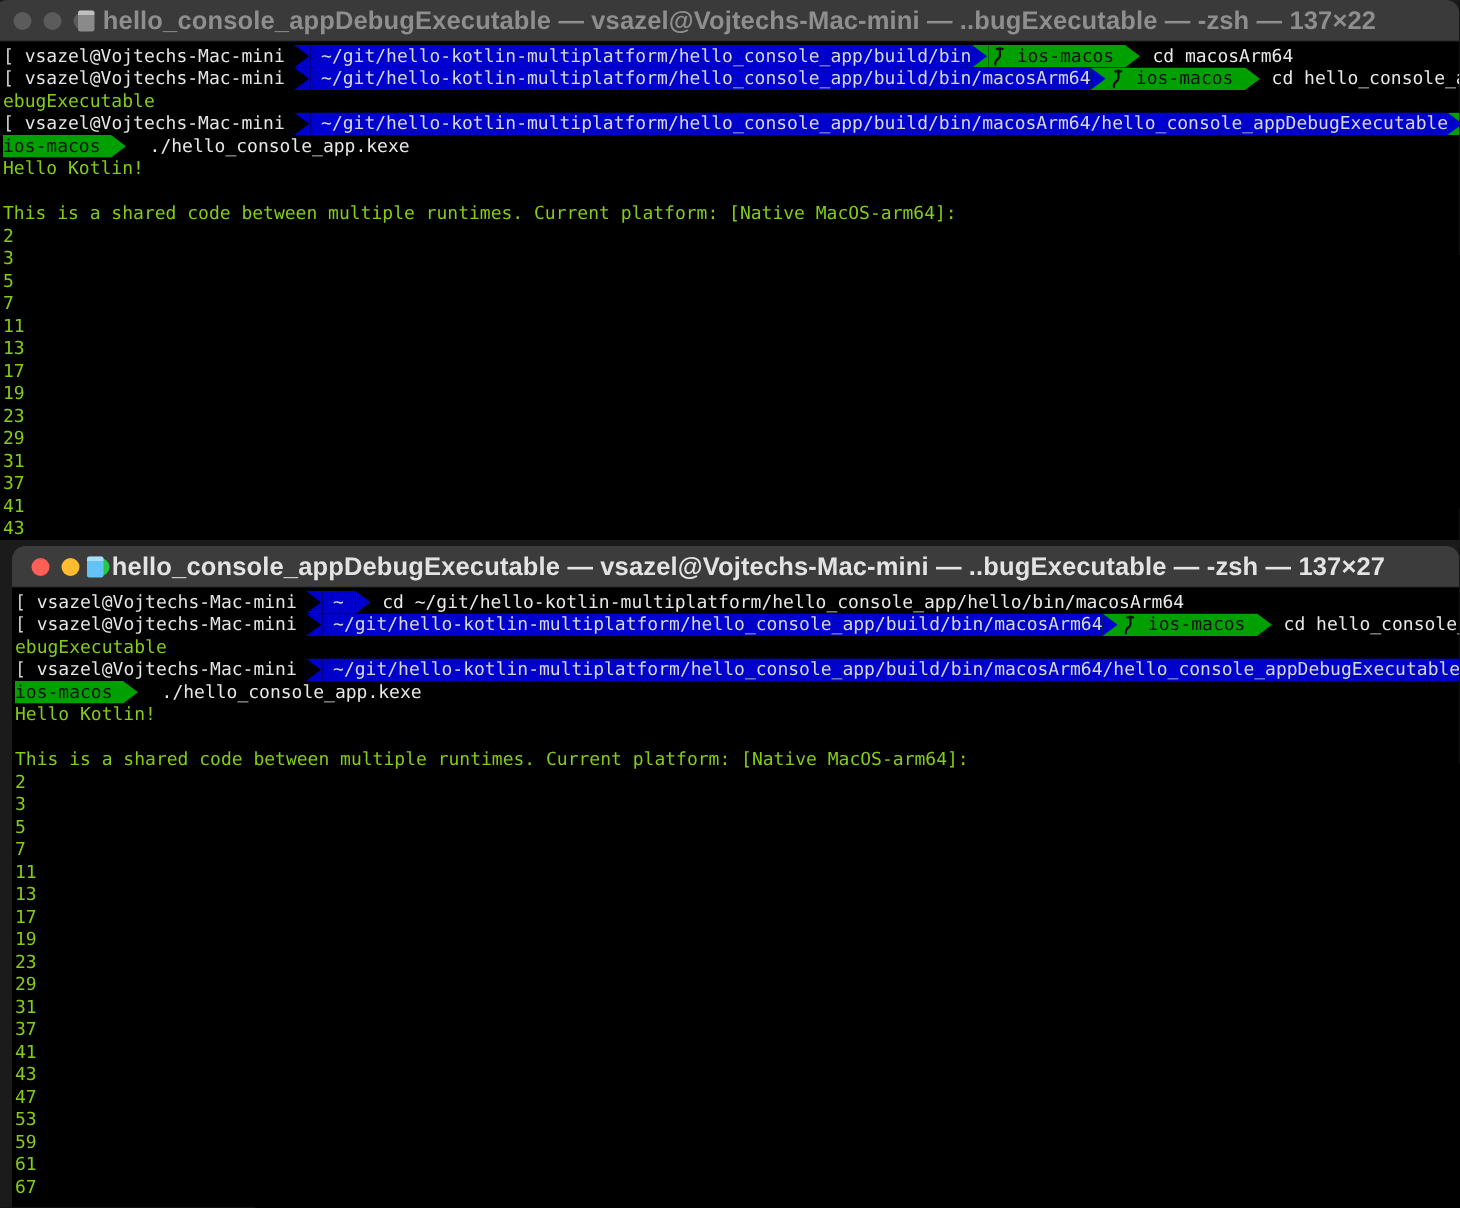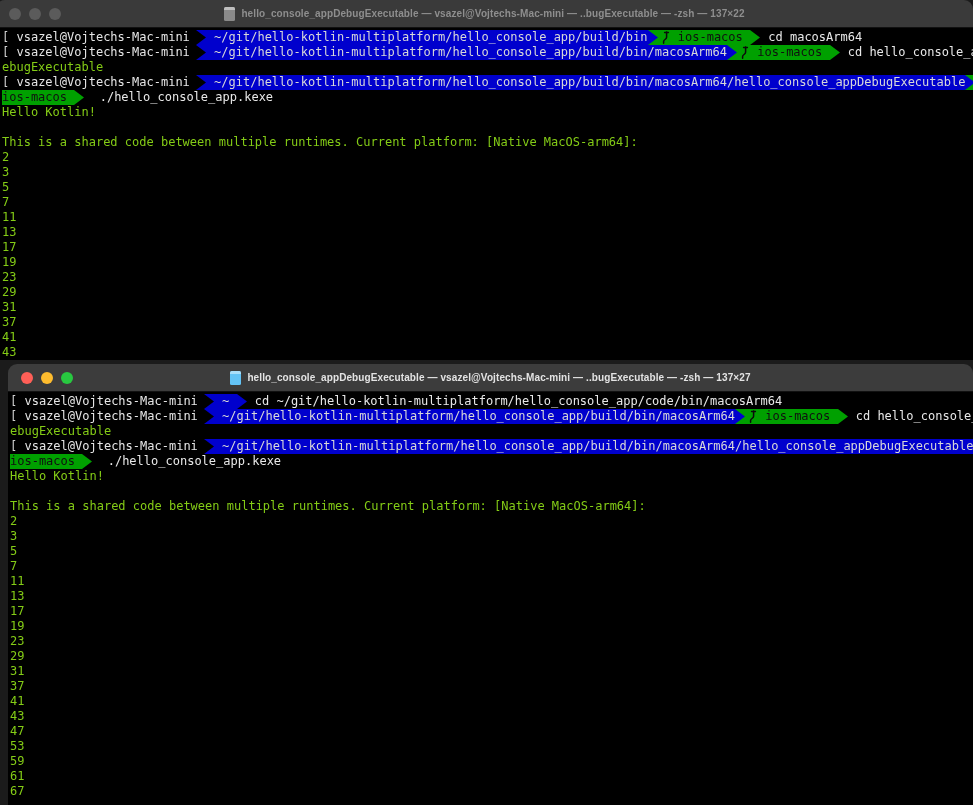--- a/index.html
+++ b/index.html
@@ -31,21 +31,21 @@
   .l-max   { background: #28c840; }
 
   .title-wrap {
     position: absolute; left: 0; right: 0; top: 0; bottom: 0;
     display: flex; align-items: center; justify-content: center;
     gap: 6px;
     pointer-events: none;
   }
   .title-text {
     font-family: "Liberation Sans", sans-serif;
-    font-size: 10px; font-weight: bold;
+    font-size: 17px; font-weight: bold;
     letter-spacing: .1px;
     white-space: nowrap;
   }
   .t-inactive { color: #8e8e8e; }
   .t-active   { color: #e3e3e3; }
   .doc-icon { width: 11px; height: 14px; border-radius: 1.5px; position: relative; }
   .doc-inactive { background: #8a8a8a; }
   .doc-active   { background: #63c3f5; }
   .doc-icon::after {
     content: ""; position: absolute; left: 0; top: 0;
@@ -142,21 +142,21 @@
         <span class="doc-icon doc-active"></span>
         <span class="title-text t-active">hello_console_appDebugExecutable — vsazel@Vojtechs-Mac-mini — ..bugExecutable — -zsh — 137×27</span>
       </div>
     </div>
     <div class="term" id="term1" style="height:413px; padding-left:2px;"><div class="line"><span class="bracket">[ </span><span class="seg seg-host">vsazel@Vojtechs-Mac-mini</span><span class="arrow"><svg width="11" height="15" viewBox="0 0 11 15">
               <rect x="0" y="0" width="11" height="15" fill="#0000cd"></rect>
               <path d="M0 0 L10 7.5 L0 15 Z" fill="#000000"></path>
             </svg></span><span class="seg seg-short"> ~ </span><span class="arrow"><svg width="11" height="15" viewBox="0 0 11 15">
               <rect x="0" y="0" width="11" height="15" fill="#000000"></rect>
               <path d="M0 0 L10 7.5 L0 15 Z" fill="#0000cd"></path>
-            </svg></span><span class="cmd"> cd ~/git/hello-kotlin-multiplatform/hello_console_app/code/bin/macosArm64</span></div><div class="line"><span class="bracket">[ </span><span class="seg seg-host">vsazel@Vojtechs-Mac-mini</span><span class="arrow"><svg width="11" height="15" viewBox="0 0 11 15">
+            </svg></span><span class="cmd"> cd ~/git/hello-kotlin-multiplatform/hello_console_app/hello/bin/macosArm64</span></div><div class="line"><span class="bracket">[ </span><span class="seg seg-host">vsazel@Vojtechs-Mac-mini</span><span class="arrow"><svg width="11" height="15" viewBox="0 0 11 15">
               <rect x="0" y="0" width="11" height="15" fill="#0000cd"></rect>
               <path d="M0 0 L10 7.5 L0 15 Z" fill="#000000"></path>
             </svg></span><span class="seg seg-path"> ~/git/hello-kotlin-multiplatform/hello_console_app/build/bin/macosArm64</span><span class="arrow"><svg width="11" height="15" viewBox="0 0 11 15">
               <rect x="0" y="0" width="11" height="15" fill="#00a000"></rect>
               <path d="M0 0 L10 7.5 L0 15 Z" fill="#0000cd"></path>
             </svg></span><span class="seg seg-git"><span class="arrow" style="width:12px"><svg width="12" height="15" viewBox="0 0 12 15">
                 <path d="M7.6 2 L7.6 7.2 C7.6 9.6 4.6 9.4 4.6 11.6 L4.6 13.2" stroke="#0b0b0b" stroke-width="1.5" fill="none" stroke-linecap="round"></path>
                 <path d="M5.6 2.6 L9.4 2.6" stroke="#0b0b0b" stroke-width="1.5" stroke-linecap="round"></path>
               </svg></span><span> ios-macos </span></span><span class="arrow"><svg width="11" height="15" viewBox="0 0 11 15">
               <rect x="0" y="0" width="11" height="15" fill="#000000"></rect>

